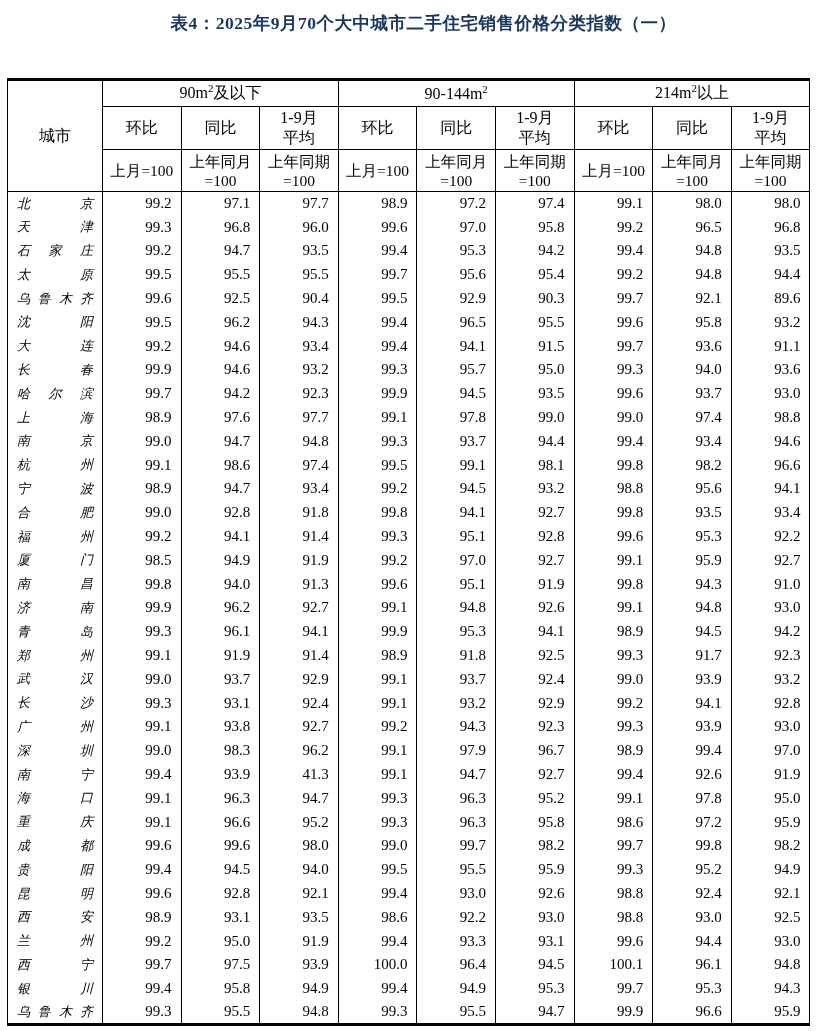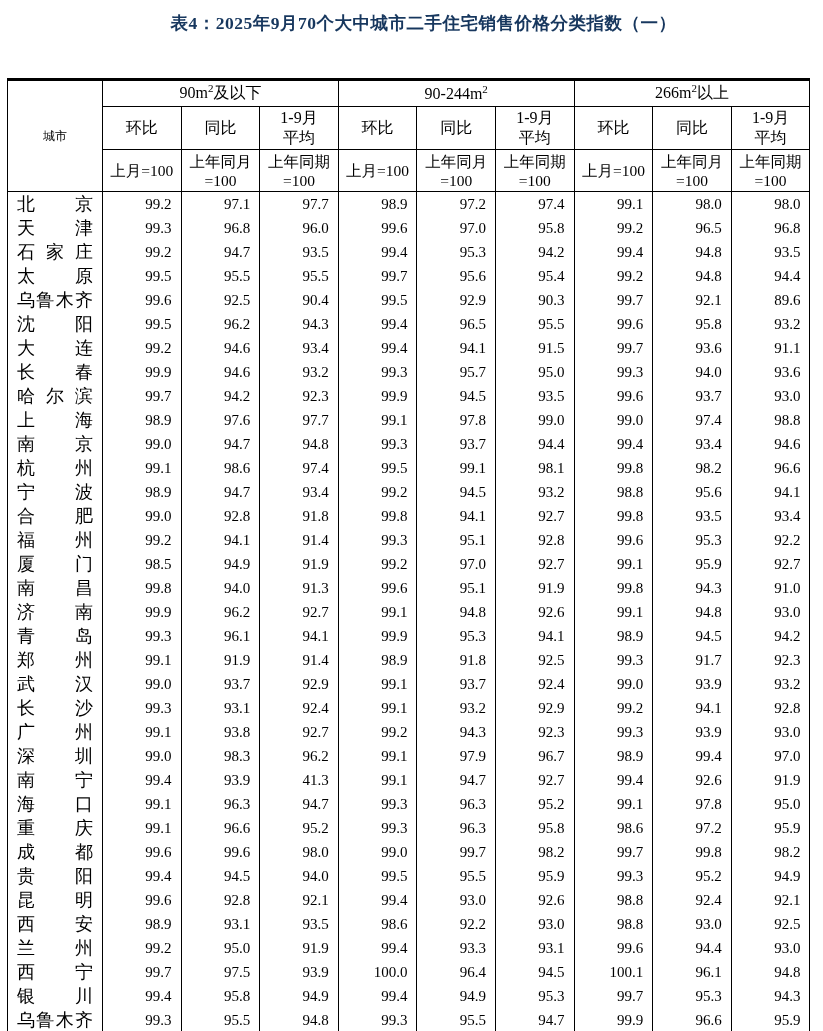--- a/index.html
+++ b/index.html
@@ -29,41 +29,42 @@
     border-bottom: 3px solid #000;
     border-left: 1px solid #000;
     border-right: 1px solid #000;
   }
   .price-table th, .price-table td {
     border-left: 1px solid #000;
     font-weight: normal;
     vertical-align: middle;
   }
   .price-table thead th { border-bottom: 1px solid #000; text-align: center; }
-  .city-hdr { font-size: 12px; font-family: Liberation Mono, monospace; }
+  .city-hdr { font-size: 16px; font-family: Liberation Mono, monospace; }
   .group-hdr {
     height: 27px;
     font-size: 16px;
   }
   .group-hdr sup { font-size: 11px; }
   .metric-hdr { height: 43px; font-size: 16px; line-height: 20px; }
   .base-hdr  { height: 42px; font-size: 15.5px; line-height: 19px; }
   .hl:empty { display: none; }
   tbody td {
     height: 23.8px;
     border-top: none;
     border-bottom: none;
   }
   td.city-cell {
-    font-size: 18px;
+    font-size: 13px;
     padding: 0 9px;
     text-align: justify;
     text-align-last: justify;
     white-space: nowrap;
     overflow: hidden;
+    font-style: italic;
   }
   td.num-cell {
     font-size: 15px;
     text-align: right;
     padding-right: 9px;
     font-family: "Liberation Serif", "DejaVu Serif", serif;
   }
 </style>
 </head>
 <body>
@@ -82,22 +83,22 @@
         <col style="width:78.6px">
         <col style="width:78.6px">
       <col style="width:78.6px">
         <col style="width:78.6px">
         <col style="width:78.6px">
     </colgroup>
     <thead>
       <tr>
         <th rowspan="3" class="city-hdr">城市</th>
         <th colspan="3" class="group-hdr"><span>90m</span><sup>2</sup><span>及以下</span></th>
-        <th colspan="3" class="group-hdr"><span>90-244m</span><sup>2</sup><span></span></th>
-        <th colspan="3" class="group-hdr"><span>266m</span><sup>2</sup><span>以上</span></th>
+        <th colspan="3" class="group-hdr"><span>90-144m</span><sup>2</sup><span></span></th>
+        <th colspan="3" class="group-hdr"><span>214m</span><sup>2</sup><span>以上</span></th>
       </tr>
       <tr>
         <th class="metric-hdr">
             <div class="hl">环比</div>
           </th>
         <th class="metric-hdr">
             <div class="hl">同比</div>
           </th>
         <th class="metric-hdr">
             <div class="hl">1-9月</div>

